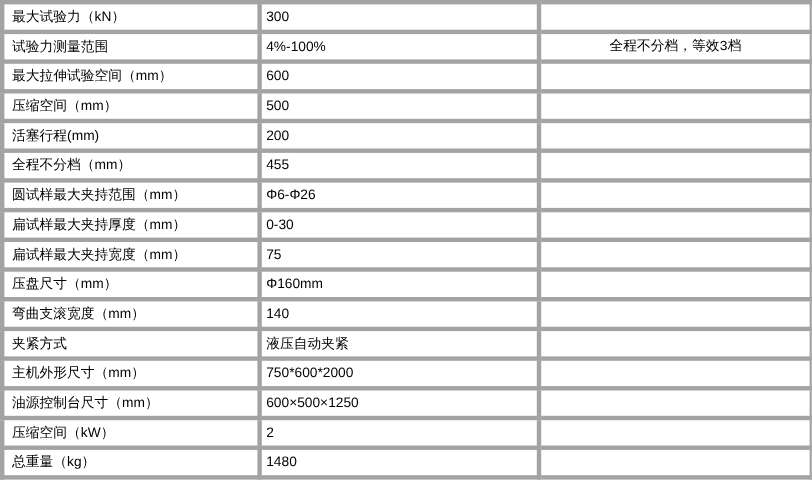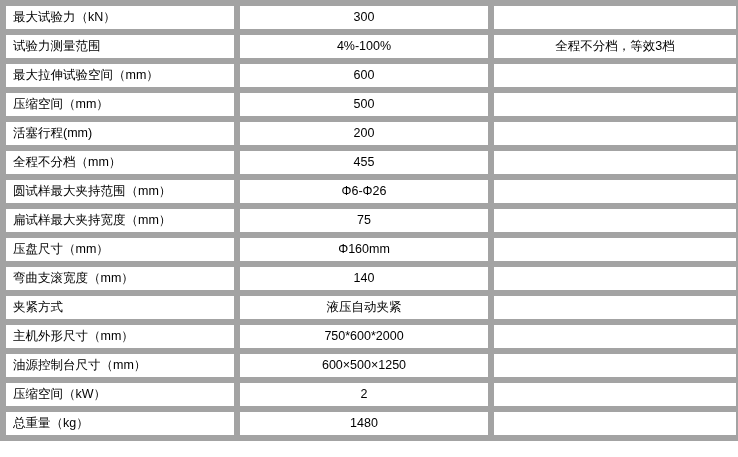--- a/index.html
+++ b/index.html
@@ -17,38 +17,38 @@
   #spec-table {
     border-collapse: collapse;
     width: 736px;
     margin: 0;
     table-layout: fixed;
   }
   #spec-table col.c-param { width: 234px; }
   #spec-table col.c-value { width: 254px; }
   #spec-table col.c-note  { width: 248px; }
   #spec-table td {
-    border: 6px solid #a3a3a3;
+    border: 4px solid #a3a3a3;
     height: 23px;
     padding: 0 4px;
     font-size: 12.5px;
     line-height: 21px;
     vertical-align: middle;
     white-space: nowrap;
     overflow: hidden;
   }
   #spec-table td.param {
     text-align: left;
     padding-left: 7px;
   }
   #spec-table td.value {
-    text-align: center;
   }
   #spec-table td.note {
     text-align: center;
+    font-family: Liberation Mono, monospace;
   }
 </style>
 </head>
 <body>
 
 <table id="spec-table">
   <colgroup>
     <col class="c-param">
     <col class="c-value">
     <col class="c-note">
@@ -83,20 +83,25 @@
       <td class="param">全程不分档（mm）</td>
       <td class="value">455</td>
       <td class="note"></td>
     </tr>
     <tr>
       <td class="param">圆试样最大夹持范围（mm）</td>
       <td class="value">Φ6-Φ26</td>
       <td class="note"></td>
     </tr>
     <tr>
+      <td class="param">扁试样最大夹持厚度（mm）</td>
+      <td class="value">0-30</td>
+      <td class="note"></td>
+    </tr>
+    <tr>
       <td class="param">扁试样最大夹持宽度（mm）</td>
       <td class="value">75</td>
       <td class="note"></td>
     </tr>
     <tr>
       <td class="param">压盘尺寸（mm）</td>
       <td class="value">Φ160mm</td>
       <td class="note"></td>
     </tr>
     <tr>

